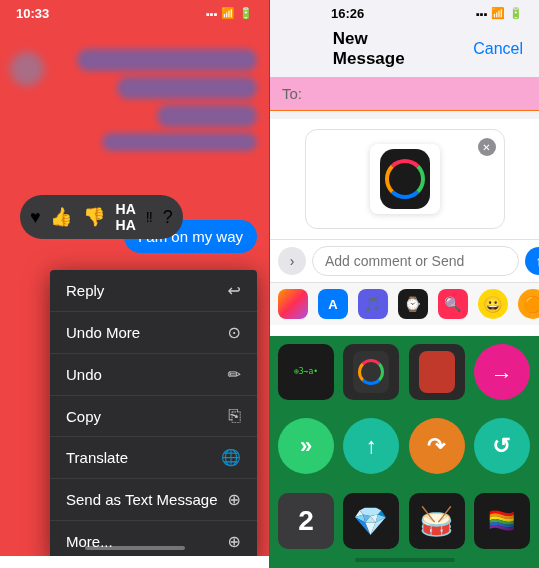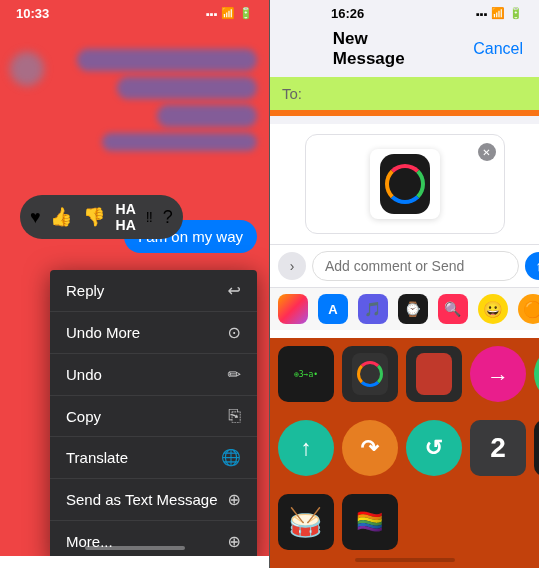--- a/index.html
+++ b/index.html
@@ -177,25 +177,25 @@
     }
     .nav-cancel {
       font-size: 16px;
       color: #007AFF;
       cursor: pointer;
       margin-left: 36px;
     }
 
     
     .to-field {
-      background: #bef264;
+      background: #f9a8d4;
       display: flex;
       align-items: center;
       padding: 8px 12px;
-      border-bottom: 6px solid #f97316;
+      border-bottom: 1px solid #f97316;
     }
     .to-label {
       color: #666;
       font-size: 15px;
       margin-right: 6px;
     }
     .to-input {
       flex: 1;
       border: none;
       outline: none;
@@ -339,25 +339,25 @@
     .app-photos { background: linear-gradient(135deg, #ff9500, #ff2d55, #af52de); }
     .app-store { background: #007AFF; color: white; font-size: 14px; font-weight: bold; }
     .app-audio { background: #5e5ce6; }
     .app-watch { background: #1a1a1a; }
     .app-search { background: #ff2d55; }
     .app-memoji { background: #ffd60a; border-radius: 50%; }
     .app-extra { background: #ff9f0a; border-radius: 50%; }
 
     
     .sticker-grid-area {
-      background: #c2410c;
+      background: #15803d;
       flex: 1;
       padding: 8px;
       display: grid;
-      grid-template-columns: repeat(5, 1fr);
+      grid-template-columns: repeat(4, 1fr);
       gap: 8px;
       overflow: hidden;
     }
 
     .sticker-cell {
       width: 56px;
       height: 56px;
       border-radius: 10px;
       display: flex;
       align-items: center;

